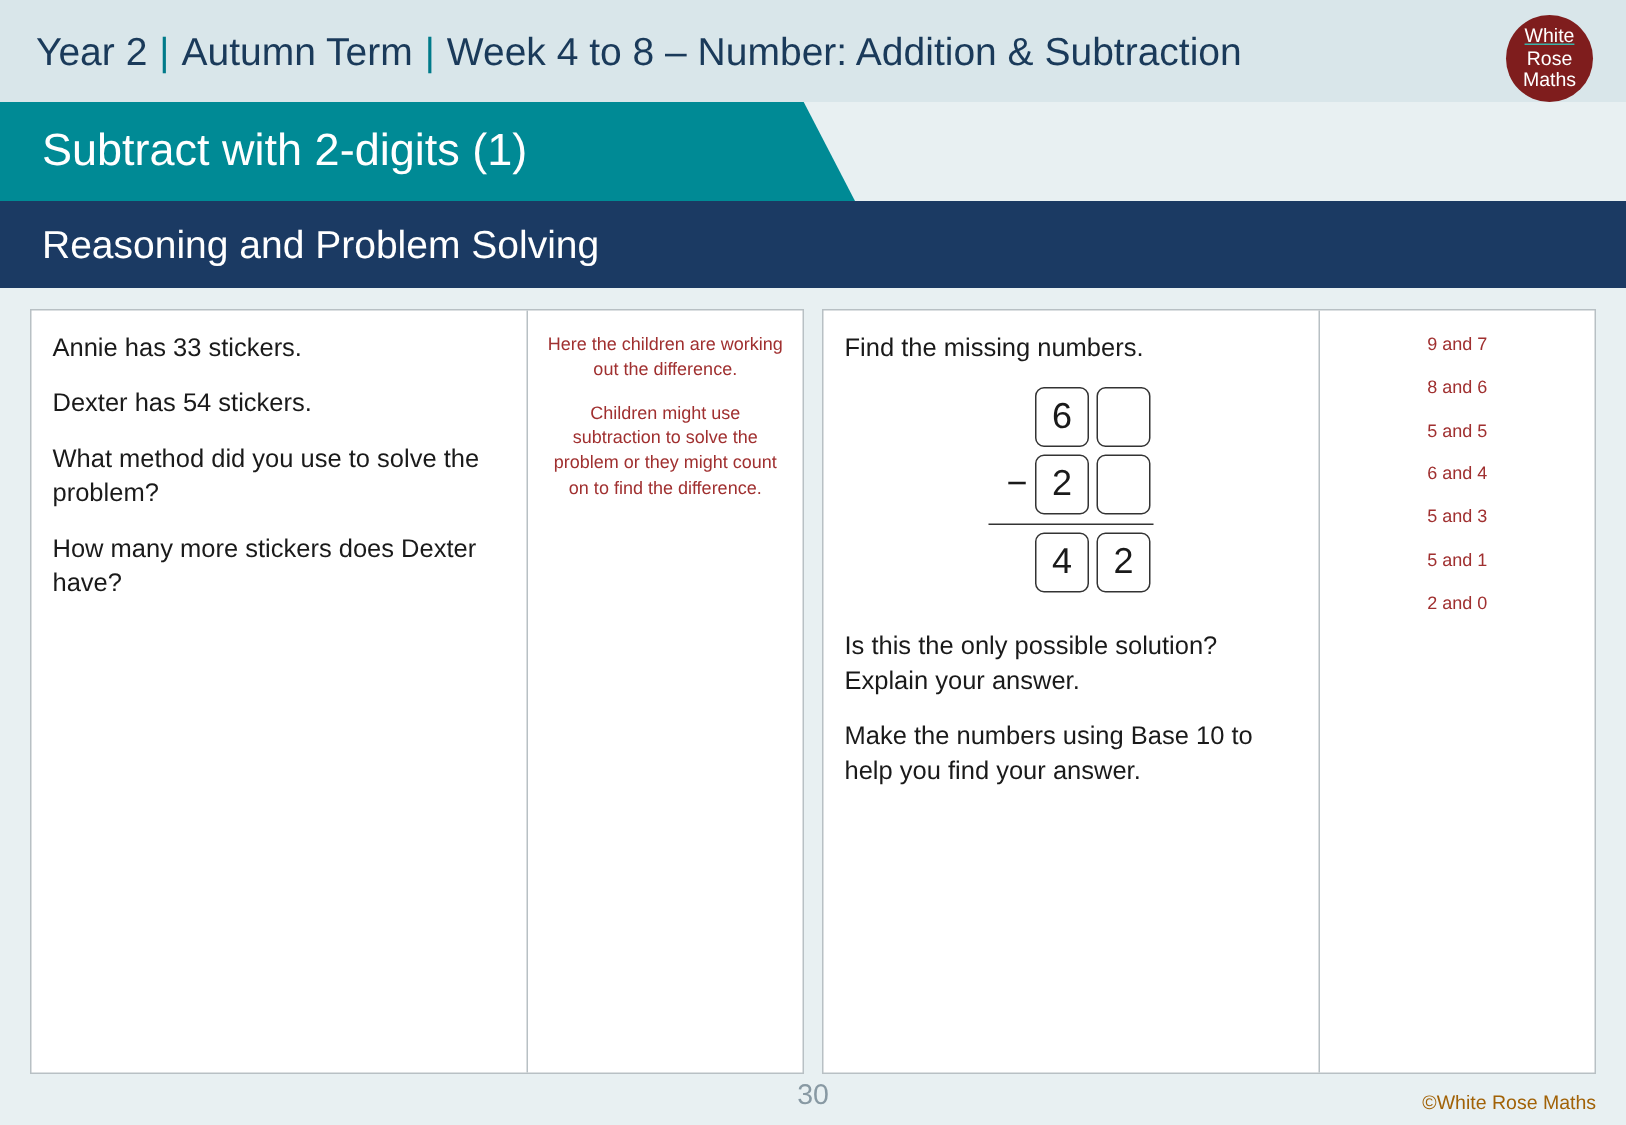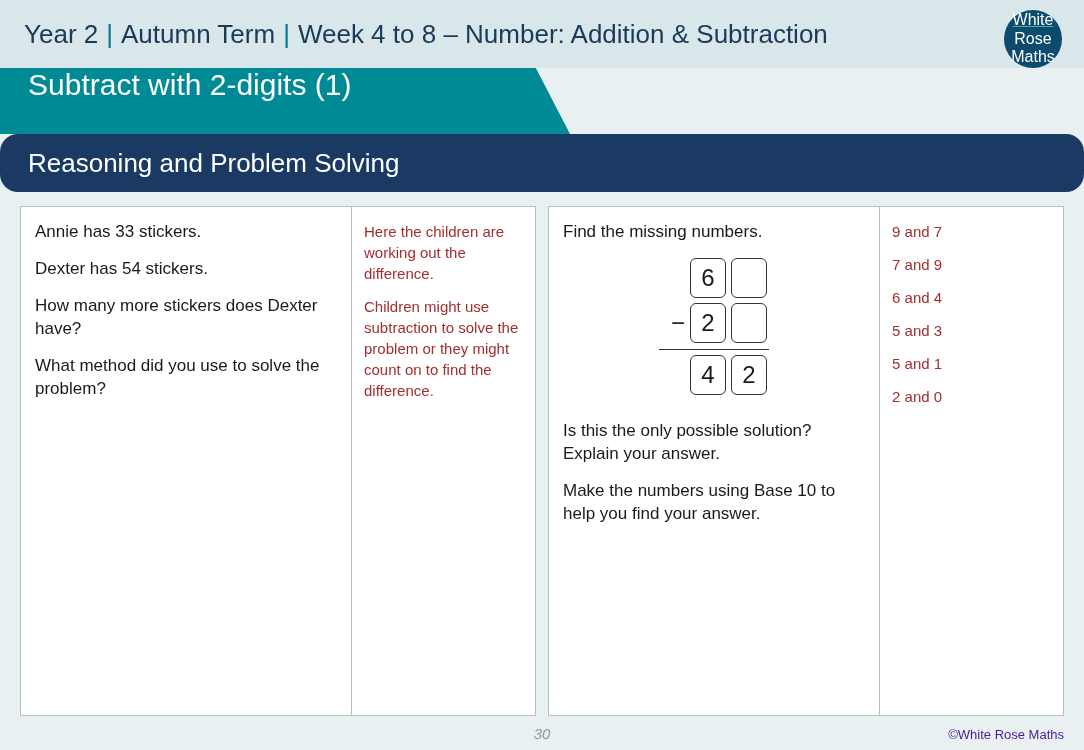--- a/index.html
+++ b/index.html
@@ -29,59 +29,58 @@
   }
   .breadcrumb .strong { font-weight: 400; }
   .breadcrumb .sep { color: #007a8a; font-weight: 400; margin: 0 2px; }
   .logo {
     position: absolute;
     right: 22px;
     top: 10px;
     width: 58px;
     height: 58px;
     border-radius: 50%;
-    background: #0c4a6e;
+    background: #7f1d1d;
     display: flex;
     flex-direction: column;
     justify-content: center;
     align-items: center;
     color: #fff;
-    font-size: 16px;
+    font-size: 13px;
     line-height: 1.15;
     font-weight: 500;
   }
   .logo span:first-child { text-decoration: underline; text-decoration-color: #3ab3a9; }
   .title-band {
     position: relative;
     height: 66px;
   }
   .title-teal {
     position: absolute;
     left: 0;
     top: 0;
     height: 66px;
     width: 570px;
     background: #008a95;
     clip-path: polygon(0 0, 94% 0, 100% 100%, 0 100%);
     display: flex;
-    align-items: flex-start;
+    align-items: center;
     padding-left: 28px;
   }
   .title-teal span {
     color: #fff;
     font-size: 30px;
     font-weight: 300;
   }
   .subtitle-band {
     height: 58px;
     background: #1b3a63;
     display: flex;
     align-items: center;
     padding-left: 28px;
-    border-radius: 18px;
   }
   .subtitle-band span {
     color: #fff;
     font-size: 26px;
     font-weight: 300;
   }
   .content {
     padding: 14px 20px 0 20px;
     display: flex;
     gap: 12px;
@@ -100,23 +99,24 @@
     font-size: 17px;
     line-height: 1.35;
     font-weight: 300;
   }
   .question-col p { margin-bottom: 14px; }
   .answer-col {
     flex: 1;
     border-left: 1px solid #b8c0c4;
     padding: 14px 12px;
     color: #a03030;
-    font-size: 15px;
+    font-size: 12px;
     line-height: 1.4;
     font-weight: 300;
+    text-align: center;
   }
   .answer-col p { margin-bottom: 12px; }
   .maths-figure {
     display: flex;
     flex-direction: column;
     align-items: center;
     margin: 10px 0 20px 0;
   }
   .row {
     display: flex;
@@ -147,28 +147,27 @@
     height: 1.5px;
     background: #333;
     margin: 1px 0 5px 0;
   }
   .page-num {
     position: absolute;
     bottom: 8px;
     left: 50%;
     transform: translateX(-50%);
     color: #8899a3;
-    font-size: 15px;
-    font-style: italic;
+    font-size: 19px;
   }
   .copyright {
     position: absolute;
     bottom: 8px;
     right: 20px;
-    color: #4c1d95;
+    color: #a16207;
     font-size: 13px;
     font-weight: 300;
   }
 </style>
 </head>
 <body>
 
 <div class="header">
   <div class="breadcrumb">
     <span class="strong">Year 2</span>
@@ -193,22 +192,22 @@
 <div class="subtitle-band">
   <span>Reasoning and Problem Solving</span>
 </div>
 
 <div class="content">
 
   <div class="panel">
     <div class="question-col">
       <p>Annie has 33 stickers.</p>
       <p>Dexter has 54 stickers.</p>
+      <p>What method did you use to solve the problem?</p>
       <p>How many more stickers does Dexter have?</p>
-      <p>What method did you use to solve the problem?</p>
     </div>
     <div class="answer-col">
       <p>Here the children are working out the difference.</p>
       <p>Children might use subtraction to solve the problem or they might count on to find the difference.</p>
     </div>
   </div>
 
   <div class="panel">
     <div class="question-col">
       <p>Find the missing numbers.</p>
@@ -230,21 +229,22 @@
           <div class="digit-box">4</div>
           <div class="digit-box">2</div>
         </div>
       </div>
 
       <p>Is this the only possible solution? Explain your answer.</p>
       <p>Make the numbers using Base 10 to help you find your answer.</p>
     </div>
     <div class="answer-col">
       <p>9 and 7</p>
-      <p>7 and 9</p>
+      <p>8 and 6</p>
+      <p>5 and 5</p>
       <p>6 and 4</p>
       <p>5 and 3</p>
       <p>5 and 1</p>
       <p>2 and 0</p>
     </div>
   </div>
 
 </div>
 
 <div class="page-num">30</div>

